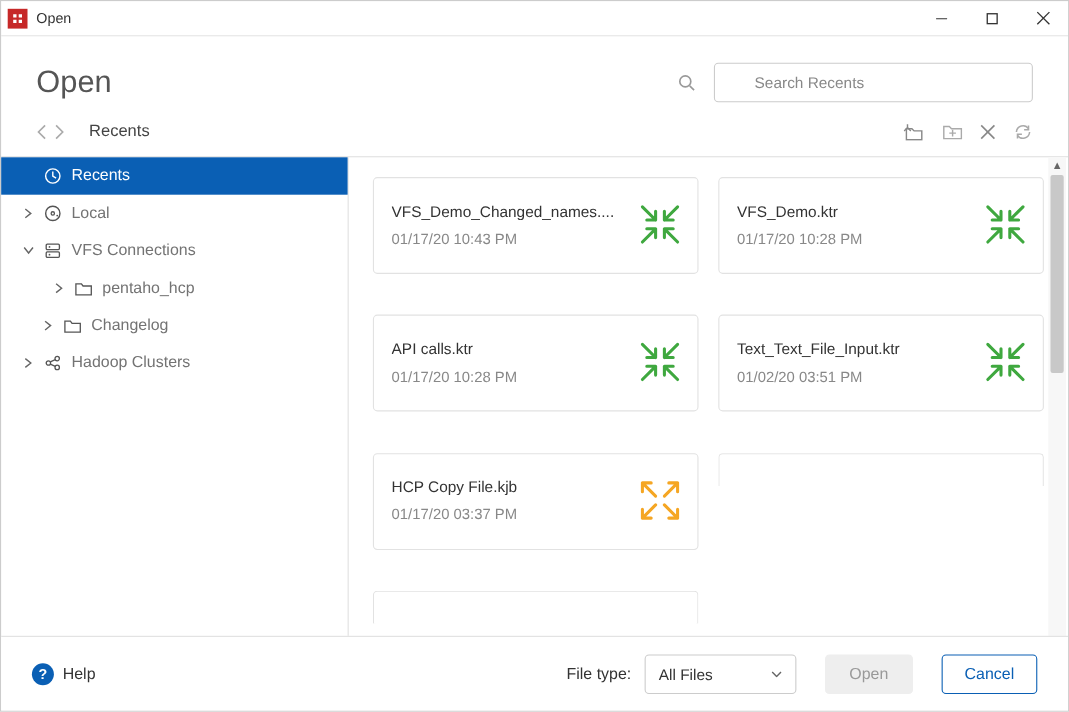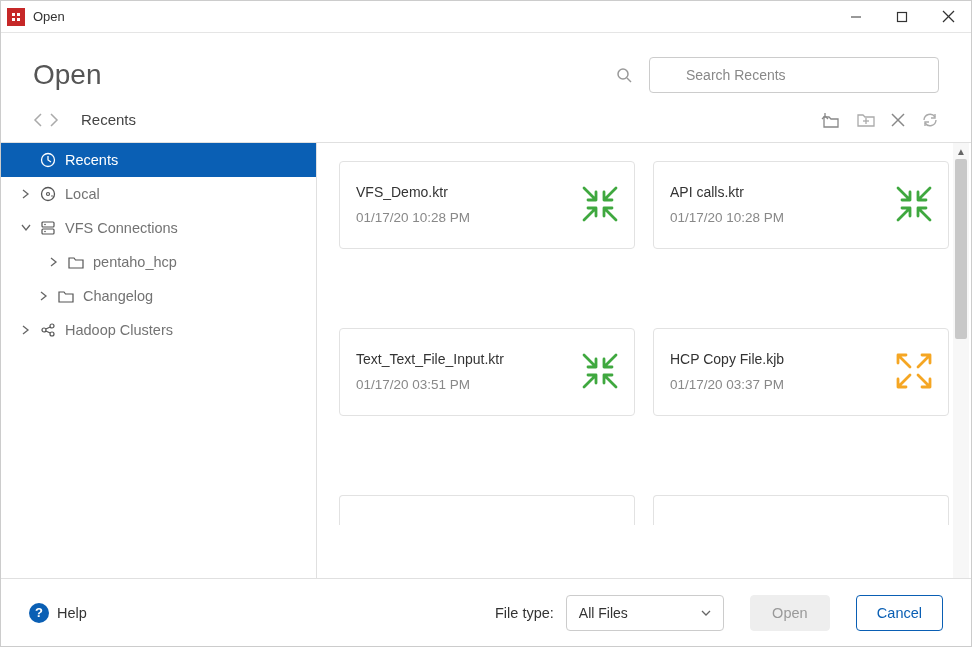--- a/index.html
+++ b/index.html
@@ -55,21 +55,21 @@
   .scrollbar { position: absolute; right: 2px; top: 0; bottom: 0; width: 16px; background:#f7f7f7; }
   .scroll-arrow { height: 16px; display:flex; align-items:center; justify-content:center; color:#666; cursor:pointer; font-size:10px;}
   .scroll-thumb { position:absolute; top:16px; right:2px; width:12px; height:180px; background:#c8c8c8; border-radius:2px; cursor:pointer;}
 
   
   .footer { position:absolute; bottom:0; left:0; right:0; height: 68px; border-top: 1px solid #e0e0e0; display: flex; align-items: center; padding: 0 28px; background:#fff;}
   .help { display: flex; align-items: center; gap: 8px; color: #333; font-size:14.5px; cursor:pointer; }
   .help-ic { width:20px; height:20px; border-radius:50%; background:#0a5fb4; color:#fff; display:flex; align-items:center; justify-content:center; font-weight:bold; font-size:13px;}
   .file-type-wrap { margin-left: auto; display: flex; align-items: center; gap: 12px; }
   .file-type-label { font-size: 14.5px; color: #333; }
-  .select { width: 158px; height: 36px; border: 1px solid #ccc; border-radius: 4px; padding: 0 12px; display: flex; align-items: center; justify-content:space-between; font-size:14px; cursor:pointer; color:#333;gap:40px;}
+  .select { width: 138px; height: 36px; border: 1px solid #ccc; border-radius: 4px; padding: 0 12px; display: flex; align-items: center; justify-content:space-between; font-size:14px; cursor:pointer; color:#333;gap:40px;}
   .btn { height: 36px; padding: 0 20px; border-radius: 4px; font-size: 14.5px; cursor: pointer; display:flex; align-items:center; justify-content:center; margin-left:14px; min-width:80px;}
   .btn-open { background: #eee; color: #999; border: 1px solid #eee; cursor: default; }
   .btn-cancel { background: #fff; color: #0a5fb4; border: 1.5px solid #0a5fb4; }
   svg { display:block; }
 </style>
 </head>
 <body>
 
 <div class="titlebar">
   <div class="app-icon">
@@ -249,54 +249,70 @@
           </svg>
       </span>
       <span>Hadoop Clusters</span>
     </div>
   </div>
 
   <div class="content-wrap">
     <div class="content" id="file-grid">
         <div class="card">
     <div class="info">
-      <div class="fname">VFS_Demo.ktr</div>
-      <div class="fdate">01/17/20 10:28 PM</div>
+      <div class="fname">VFS_Demo_Changed_names....</div>
+      <div class="fdate">01/17/20 10:43 PM</div>
     </div>
     <div class="fic">
             <svg width="36" height="36" viewBox="0 0 36 36">
    <g stroke="#3fa83f" stroke-width="2.8" fill="none" stroke-linecap="round" stroke-linejoin="round">
      <path d="M2 2 L14 14 M14 6 V14 H6"></path>
      <path d="M34 2 L22 14 M22 6 V14 H30"></path>
      <path d="M2 34 L14 22 M14 30 V22 H6"></path>
      <path d="M34 34 L22 22 M22 30 V22 H30"></path>
    </g>
             </svg>
           </div>
         </div>
         <div class="card">
     <div class="info">
-      <div class="fname">API calls.ktr</div>
+      <div class="fname">VFS_Demo.ktr</div>
       <div class="fdate">01/17/20 10:28 PM</div>
     </div>
     <div class="fic">
             <svg width="36" height="36" viewBox="0 0 36 36">
    <g stroke="#3fa83f" stroke-width="2.8" fill="none" stroke-linecap="round" stroke-linejoin="round">
      <path d="M2 2 L14 14 M14 6 V14 H6"></path>
      <path d="M34 2 L22 14 M22 6 V14 H30"></path>
      <path d="M2 34 L14 22 M14 30 V22 H6"></path>
      <path d="M34 34 L22 22 M22 30 V22 H30"></path>
    </g>
             </svg>
           </div>
         </div>
         <div class="card">
     <div class="info">
+      <div class="fname">API calls.ktr</div>
+      <div class="fdate">01/17/20 10:28 PM</div>
+    </div>
+    <div class="fic">
+            <svg width="36" height="36" viewBox="0 0 36 36">
+   <g stroke="#3fa83f" stroke-width="2.8" fill="none" stroke-linecap="round" stroke-linejoin="round">
+     <path d="M2 2 L14 14 M14 6 V14 H6"></path>
+     <path d="M34 2 L22 14 M22 6 V14 H30"></path>
+     <path d="M2 34 L14 22 M14 30 V22 H6"></path>
+     <path d="M34 34 L22 22 M22 30 V22 H30"></path>
+   </g>
+            </svg>
+          </div>
+        </div>
+        <div class="card">
+    <div class="info">
       <div class="fname">Text_Text_File_Input.ktr</div>
-      <div class="fdate">01/17/20 03:51 PM</div>
+      <div class="fdate">01/02/20 03:51 PM</div>
     </div>
     <div class="fic">
             <svg width="36" height="36" viewBox="0 0 36 36">
    <g stroke="#3fa83f" stroke-width="2.8" fill="none" stroke-linecap="round" stroke-linejoin="round">
      <path d="M2 2 L14 14 M14 6 V14 H6"></path>
      <path d="M34 2 L22 14 M22 6 V14 H30"></path>
      <path d="M2 34 L14 22 M14 30 V22 H6"></path>
      <path d="M34 34 L22 22 M22 30 V22 H30"></path>
    </g>
             </svg>

